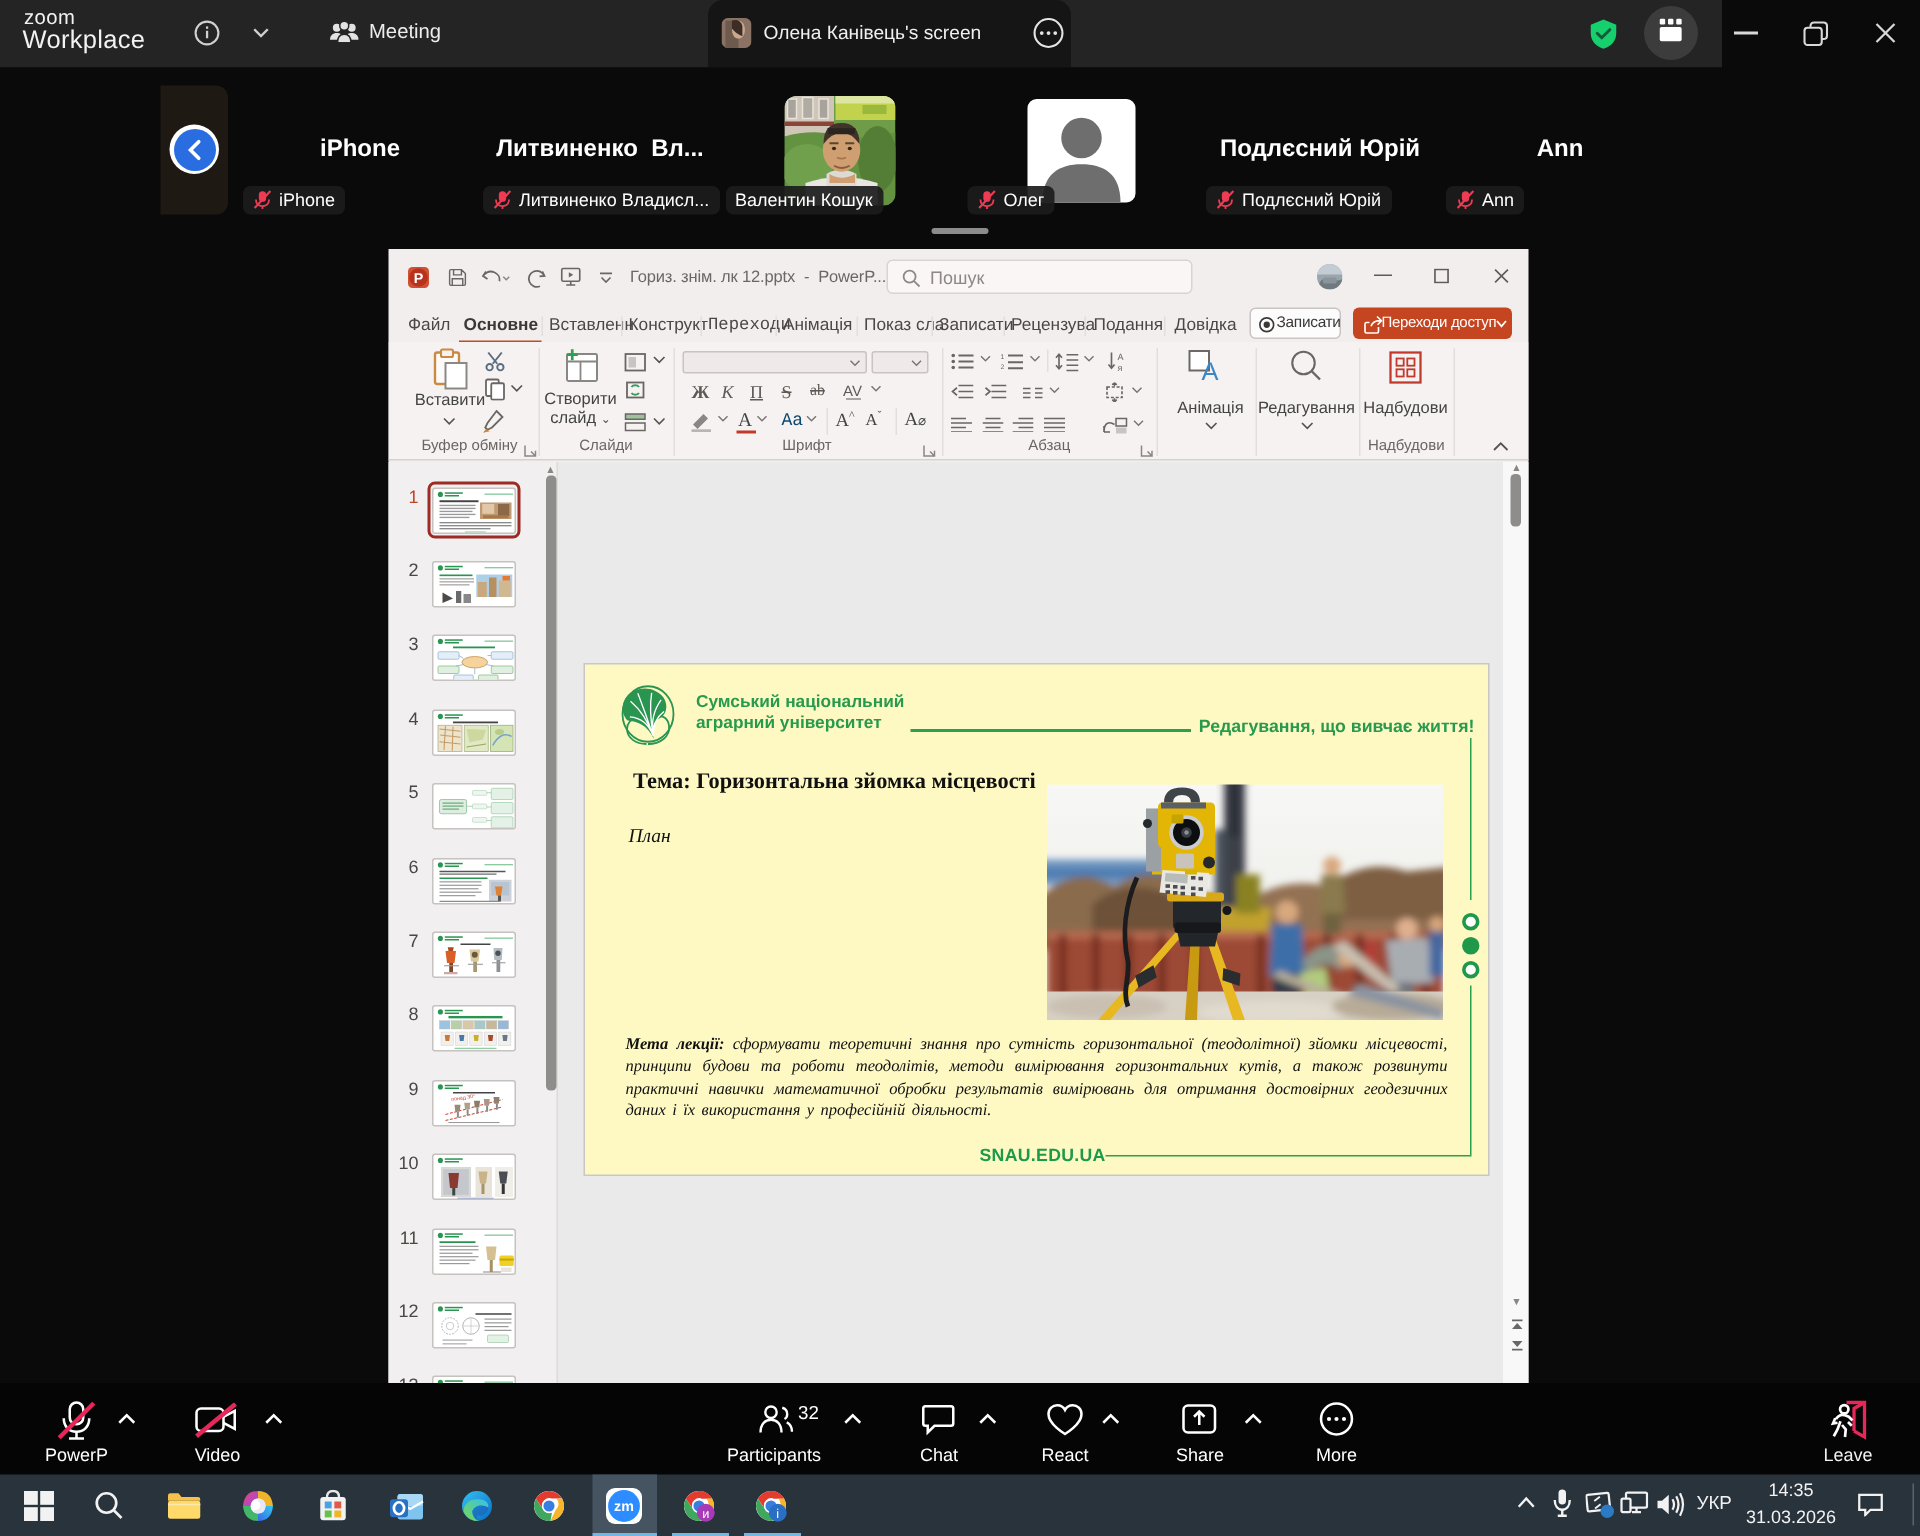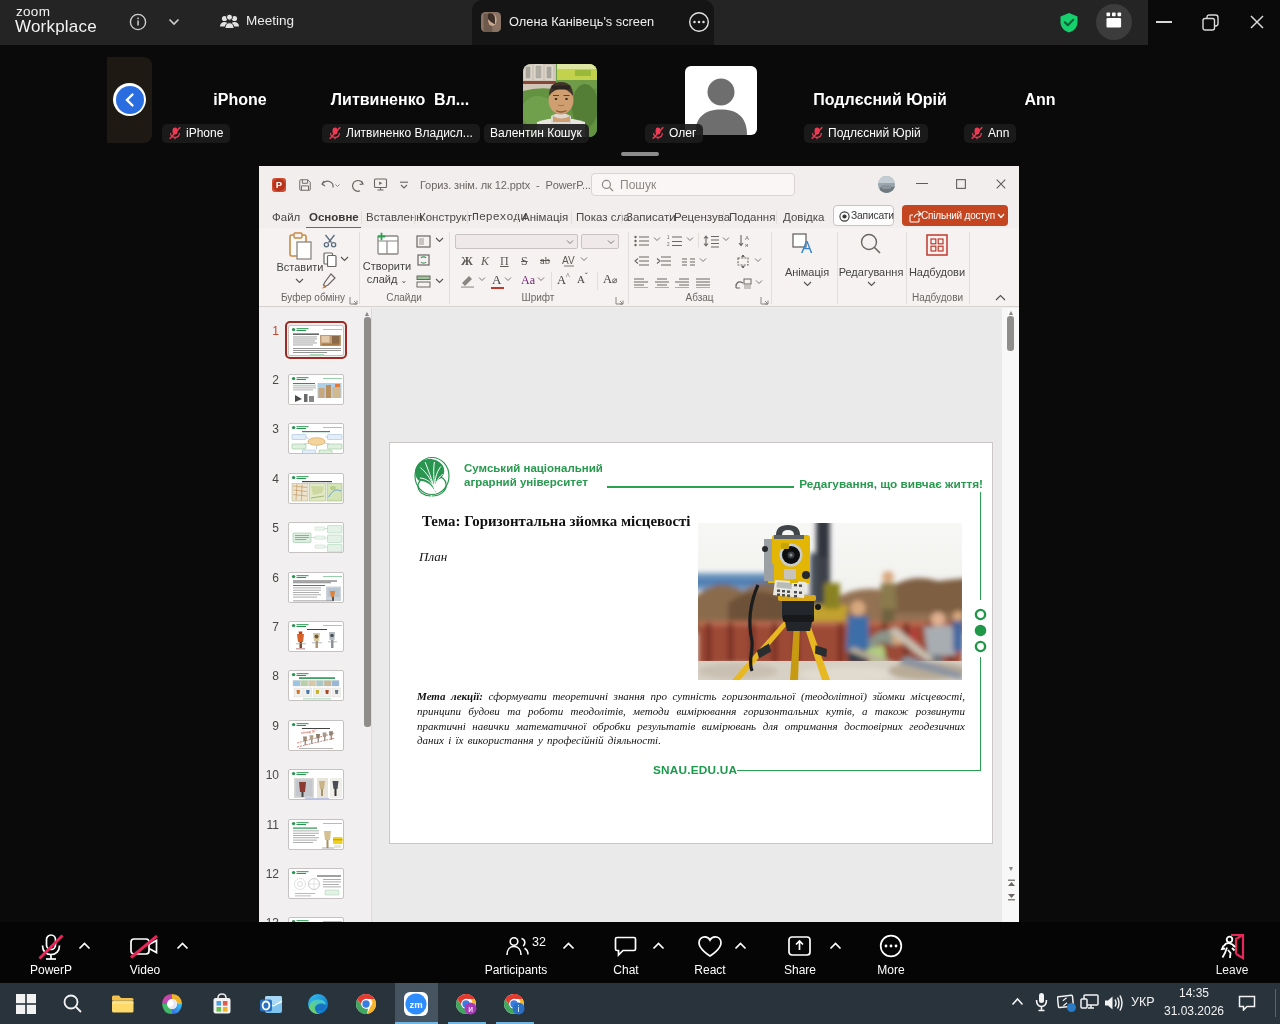--- a/index.html
+++ b/index.html
@@ -261,21 +261,21 @@
             <circle cx="5.5" cy="5.5" r="4.6" fill="none" stroke="#3b3937" stroke-width="1.1"></circle>
             <circle cx="5.5" cy="5.5" r="2.1" fill="#3b3937"></circle>
           </svg>
         <div style="position:absolute;left:17px;top:4px;font-size:10.3px;letter-spacing:-0.2px;color:#3b3937;">Записати</div>
       </div>
       <div class="abs" style="left:643px;top:2px;width:106px;height:21px;border-radius:4px;background:#c4451f;">
         <svg style="position:absolute;left:7px;top:4.5px" width="13" height="13" viewBox="0 0 13 13">
             <path d="M4 5 L2 5 Q1 5 1 6 L1 11 Q1 12 2 12 L9 12 Q10 12 10 11 L10 8" fill="none" stroke="#fff" stroke-width="1.1"></path>
             <path d="M5 7.5 Q6.5 3.5 11.5 3.8 M9 1 L12 3.8 L9.4 6.5" fill="none" stroke="#fff" stroke-width="1.1"></path>
           </svg>
-        <div style="position:absolute;left:19px;top:4.5px;font-size:10px;letter-spacing:-0.2px;color:#fff;">Спільний доступ</div>
+        <div style="position:absolute;left:19px;top:4.5px;font-size:10px;letter-spacing:-0.2px;color:#fff;">Переходи доступ</div>
         <svg style="position:absolute;left:95px;top:8px" width="8" height="6" viewBox="0 0 8 6">
             <path d="M1 1 L4 4.5 L7 1" fill="none" stroke="#fff" stroke-width="1.2"></path>
           </svg>
       </div>
     </div>
 
     <div class="abs" style="left:0;top:62px;width:760px;height:79px;background:#f6f2f1;border-bottom:1px solid #d5d1cf;">
       <svg class="abs" style="left:28px;top:4px" width="26" height="28" viewBox="0 0 26 28">
           <rect x="3" y="3" width="16" height="21" rx="1.5" fill="#fdfbfa" stroke="#c98a43" stroke-width="1.6"></rect>
           <rect x="7" y="1" width="8" height="5" rx="1" fill="#f6f2f1" stroke="#c98a43" stroke-width="1.4"></rect>
@@ -359,21 +359,21 @@
           <rect x="1" y="12.2" width="13" height="2" fill="#b9b5b2"></rect>
         </svg>
       <svg class="abs" style="left:219px;top:49px" width="8" height="5" viewBox="0 0 8 5">
           <path d="M1 0.5 L4 3.5 L7 0.5" fill="none" stroke="#7a7673" stroke-width="1"></path>
         </svg>
       <div class="abs serif" style="left:233px;top:44px;font-size:13px;color:#444;">А</div>
       <div class="abs" style="left:232px;top:58.5px;width:13px;height:2.5px;background:#c0392b;"></div>
       <svg class="abs" style="left:245px;top:49px" width="8" height="5" viewBox="0 0 8 5">
           <path d="M1 0.5 L4 3.5 L7 0.5" fill="none" stroke="#7a7673" stroke-width="1"></path>
         </svg>
-      <div class="abs serif" style="left:262px;top:45px;font-size:12px;color:#701a75;">Aa</div>
+      <div class="abs serif" style="left:262px;top:45px;font-size:12px;color:#0c4a6e;font-family:Liberation Mono, monospace;">Aa</div>
       <svg class="abs" style="left:278px;top:49px" width="8" height="5" viewBox="0 0 8 5">
           <path d="M1 0.5 L4 3.5 L7 0.5" fill="none" stroke="#7a7673" stroke-width="1"></path>
         </svg>
       <div class="vsep" style="left:292px;top:44px;height:18px;"></div>
       <div class="abs serif" style="left:298px;top:44px;font-size:12.5px;color:#444;">А<span style="font-size:8px;vertical-align:5px">^</span></div>
       <div class="abs serif" style="left:318px;top:44px;font-size:11px;color:#444;">А<span style="font-size:8px;vertical-align:4px">ˇ</span></div>
       <div class="vsep" style="left:338px;top:44px;height:18px;"></div>
       <div class="abs serif" style="left:344px;top:44px;font-size:12.5px;color:#444;">А<span style="font-size:9px">⌀</span></div>
       <div class="gl" style="left:190px;width:178px;">Шрифт</div>
       <svg class="abs" style="left:356px;top:68px" width="9" height="9" viewBox="0 0 9 9">
@@ -739,21 +739,21 @@
       <div class="abs" style="left:747px;top:557px;width:10px;height:8px;color:#8a8683;font-size:7px;text-align:center;">▼</div>
       <svg class="abs" style="left:748px;top:571px" width="9" height="9" viewBox="0 0 9 9">
           <path d="M1 1.2 L8 1.2" stroke="#6a6663" stroke-width="1.2"></path>
           <path d="M4.5 3 L1 7 L8 7 Z" fill="#6a6663"></path>
         </svg>
       <svg class="abs" style="left:748px;top:584px" width="9" height="9" viewBox="0 0 9 9">
           <path d="M4.5 6 L1 2 L8 2 Z" fill="#6a6663"></path>
           <path d="M1 7.8 L8 7.8" stroke="#6a6663" stroke-width="1.2"></path>
         </svg>
 
-      <div class="abs" style="left:131px;top:135px;width:602px;height:400px;background:#ffffff;box-shadow:0 0 0 1px #c9c6c4;" id="slide">
+      <div class="abs" style="left:131px;top:135px;width:602px;height:340px;background:#fef9c3;box-shadow:0 0 0 1px #c9c6c4;" id="slide">
 
         <svg class="abs" style="left:20px;top:12px" width="44" height="43" viewBox="0 0 44 43">
           <g fill="none" stroke="#2a9550" stroke-width="1.2">
           <path d="M21 41 C14 41 8 37 8 31 C8 27 11 24 14 24"></path>
           <path d="M22 41 C30 41 37 36 36 29 C35.5 24 32 22 29 22.5"></path>
           <ellipse cx="22" cy="21" rx="17" ry="18.5"></ellipse>
           </g>
           <g transform="rotate(-14 22 22)">
               <path d="M22 38 C20 28 14 24 8 22 C4 15 8 6 16 4 C24 2 32 6 35 13 C37 19 34 25 28 26 C24 27 22 31 22 38 Z" fill="#2a9550"></path>
             </g>

